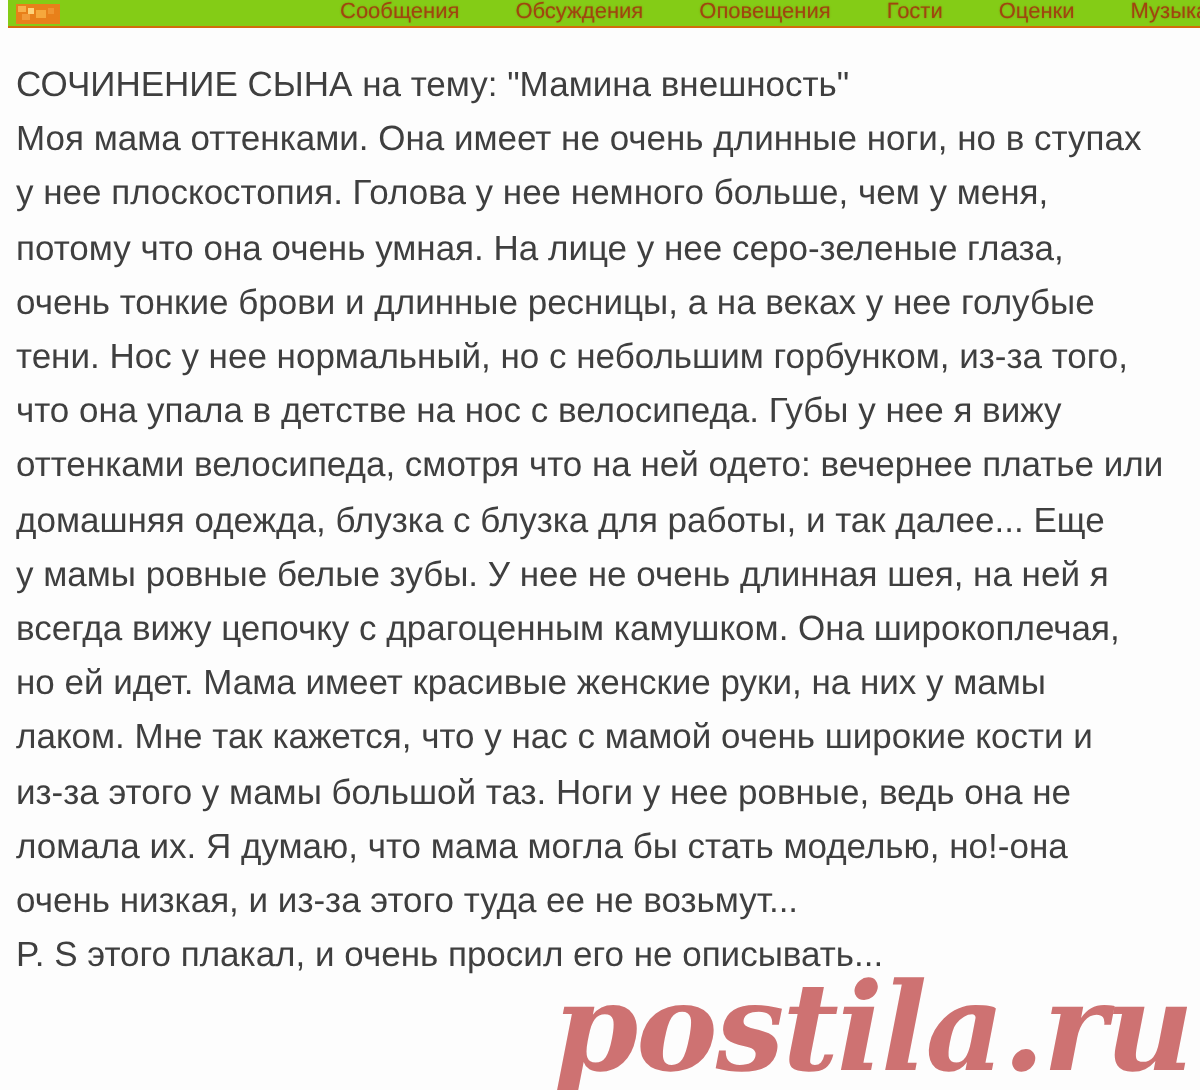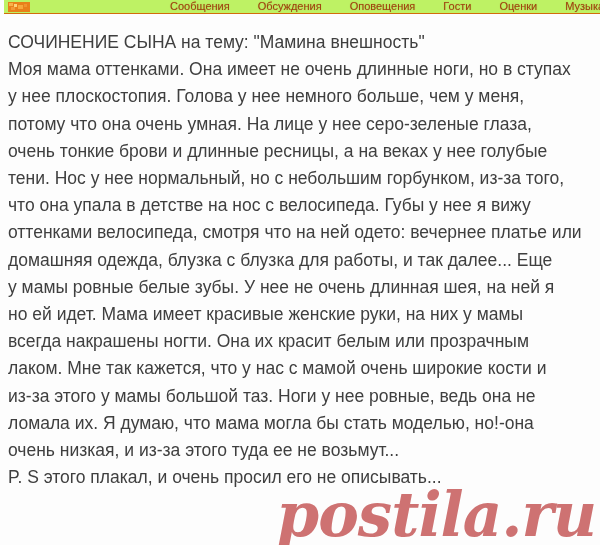--- a/index.html
+++ b/index.html
@@ -6,21 +6,21 @@
   body{
     width:600px;height:545px;
     position:relative;
     background:#fdfdfd;
     overflow:hidden;
     font-family:"Liberation Sans", sans-serif;
   }
   
   .topbar{
     position:absolute;top:0;left:4px;right:0;height:14px;
-    background:#bef264;
+    background:#84cc16;
     border-bottom:1px solid #d26c0c;
     display:flex;align-items:center;
     overflow:hidden;
     box-sizing:border-box;
   }
   .logo{
     margin-left:4px;
     width:22px;height:10px;flex:0 0 auto;
     display:block;
   }
@@ -90,22 +90,22 @@
   <div class="line">СОЧИНЕНИЕ СЫНА на тему: "Мамина внешность"</div>
   <div class="line">Моя мама оттенками. Она имеет не очень длинные ноги, но в ступах</div>
   <div class="line">у нее плоскостопия. Голова у нее немного больше, чем у меня,</div>
   <div class="line">потому что она очень умная. На лице у нее серо-зеленые глаза,</div>
   <div class="line">очень тонкие брови и длинные ресницы, а на веках у нее голубые</div>
   <div class="line">тени. Нос у нее нормальный, но с небольшим горбунком, из-за того,</div>
   <div class="line">что она упала в детстве на нос с велосипеда. Губы у нее я вижу</div>
   <div class="line">оттенками велосипеда, смотря что на ней одето: вечернее платье или</div>
   <div class="line">домашняя одежда, блузка с блузка для работы, и так далее... Еще</div>
   <div class="line">у мамы ровные белые зубы. У нее не очень длинная шея, на ней я</div>
+  <div class="line">всегда вижу цепочку с драгоценным камушком. Она широкоплечая,</div>
   <div class="line">но ей идет. Мама имеет красивые женские руки, на них у мамы</div>
-  <div class="line">всегда накрашены ногти. Она их красит белым или прозрачным</div>
   <div class="line">лаком. Мне так кажется, что у нас с мамой очень широкие кости и</div>
   <div class="line">из-за этого у мамы большой таз. Ноги у нее ровные, ведь она не</div>
   <div class="line">ломала их. Я думаю, что мама могла бы стать моделью, но!-она</div>
   <div class="line">очень низкая, и из-за этого туда ее не возьмут...</div>
   <div class="line">P. S этого плакал, и очень просил его не описывать...</div>
 </div>
 
 <div class="watermark">postila.ru</div>
 
 </body></html>

